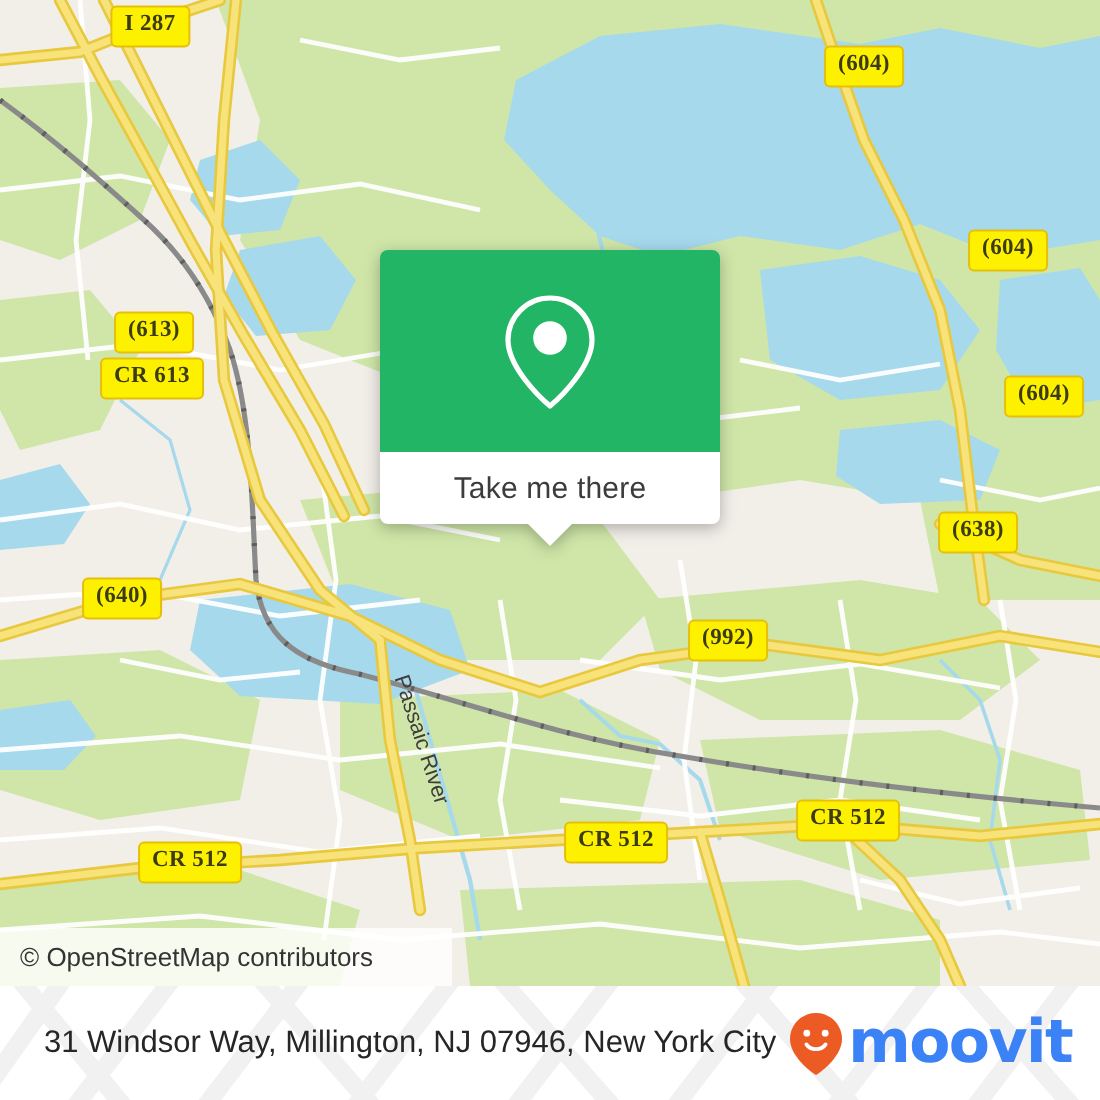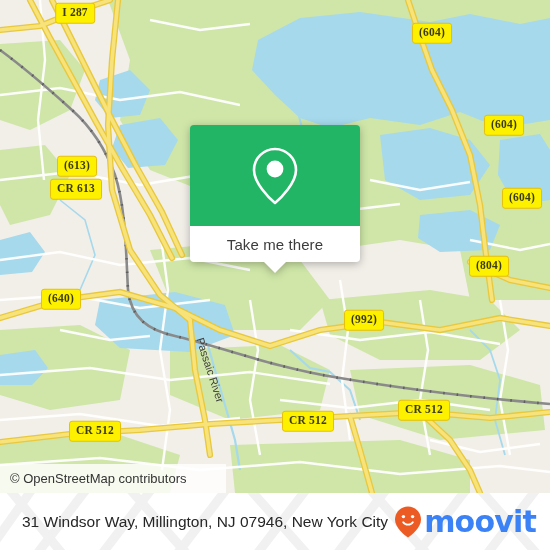--- a/index.html
+++ b/index.html
@@ -281,21 +281,21 @@
         </g>
       </g>
     </svg>
 
     <div class="shield" style="left:75px;  top:13px;">I 287</div>
     <div class="shield" style="left:77px;  top:126px;margin-top:40px;">(613)</div>
     <div class="shield" style="left:432px; top:33px;">(604)</div>
     <div class="shield" style="left:504px; top:125px;">(604)</div>
     <div class="shield" style="left:522px; top:198px;">(604)</div>
     <div class="shield" style="left:76px;  top:189px;">CR 613</div>
-    <div class="shield" style="left:489px; top:266px;">(804)</div>
+    <div class="shield" style="left:489px; top:266px;">(638)</div>
     <div class="shield" style="left:61px;  top:299px;">(640)</div>
     <div class="shield" style="left:364px; top:320px;">(992)</div>
     <div class="shield" style="left:424px; top:410px;">CR 512</div>
     <div class="shield" style="left:308px; top:421px;">CR 512</div>
     <div class="shield" style="left:95px;  top:431px;">CR 512</div>
 
     <div class="river-label" style="left:200px; top:332px; transform: rotate(72deg);">Passaic River</div>
 
     <div id="attribution">
       <span id="attribution-text">© OpenStreetMap contributors</span>

